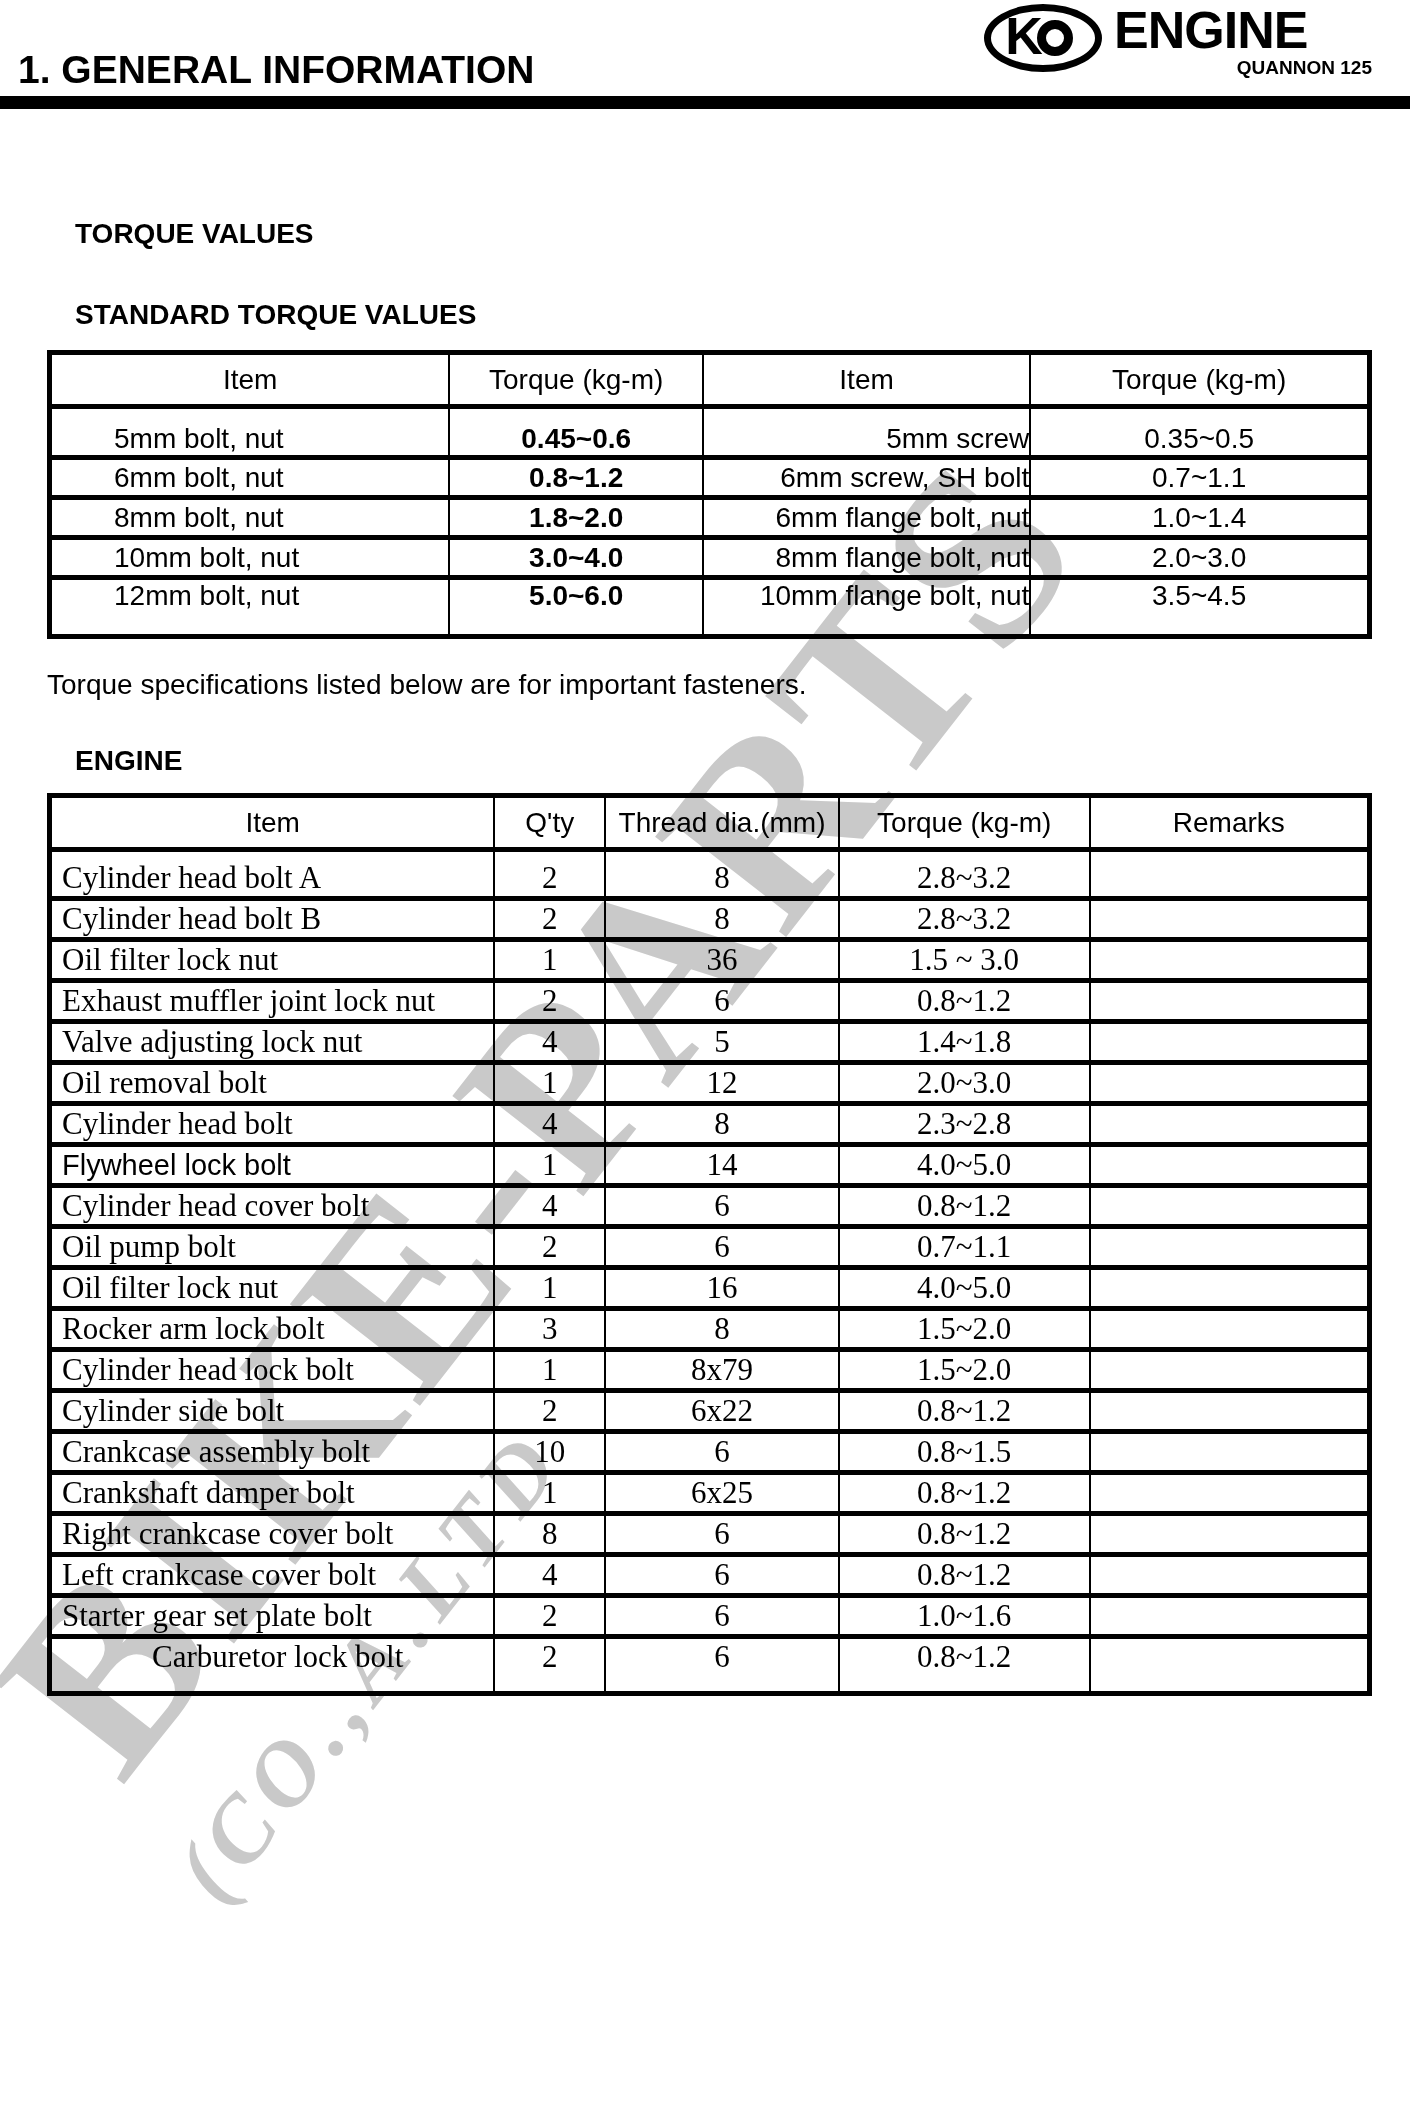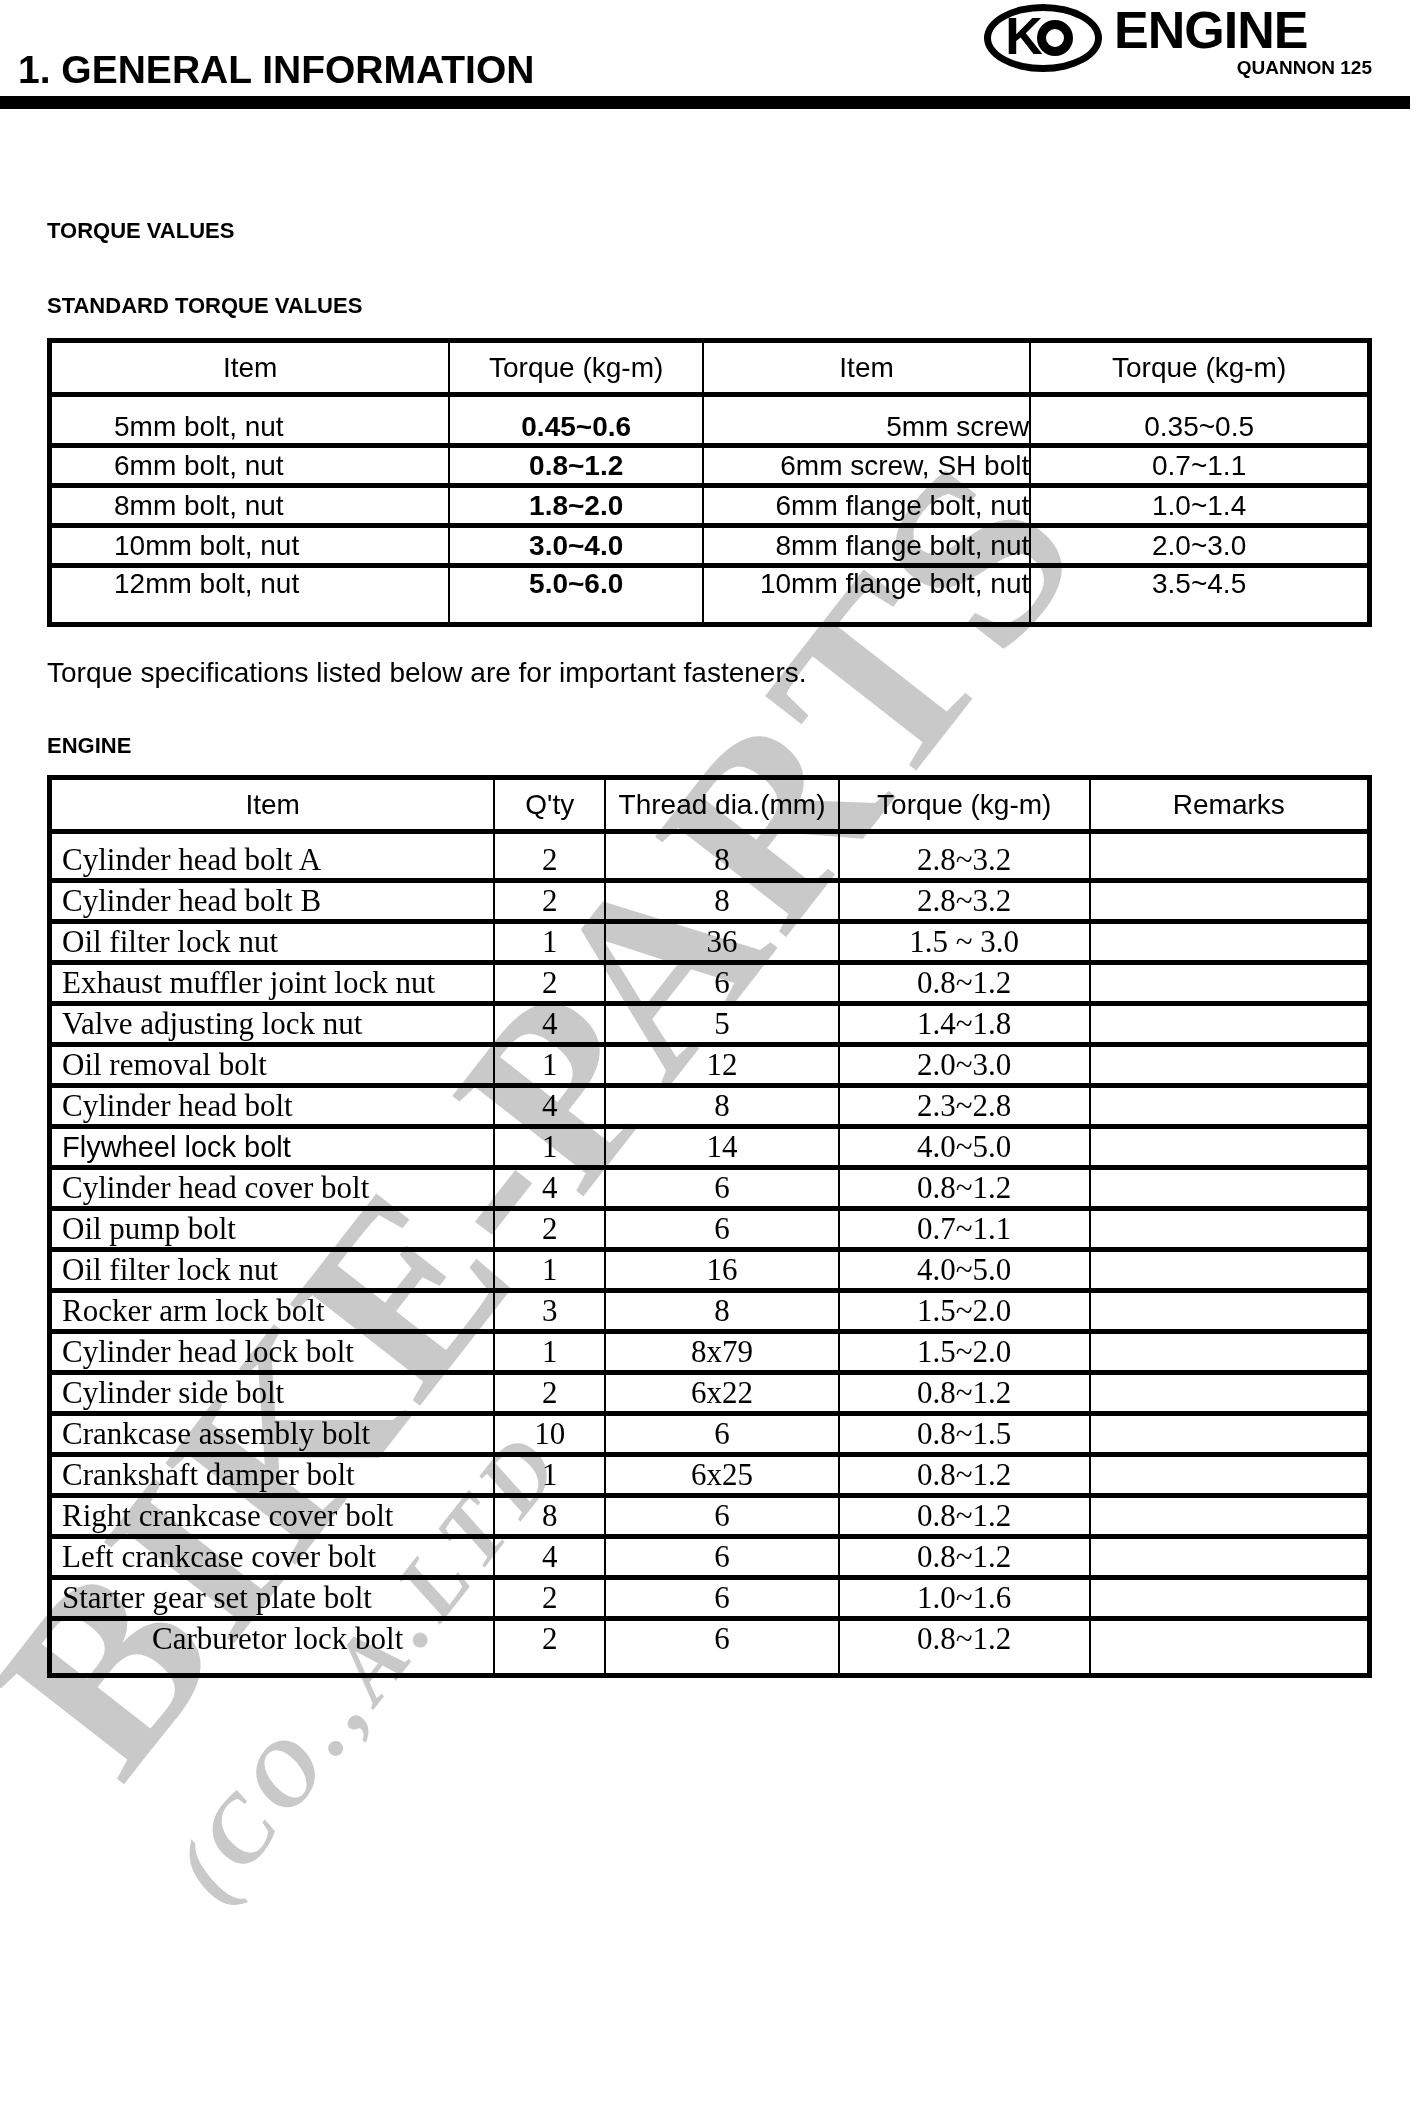--- a/index.html
+++ b/index.html
@@ -48,21 +48,21 @@
   .brand-word {
     position:absolute; left:130px; top:0px;
     font-size:52px; font-weight:900; letter-spacing:-1px;
   }
   .model-name {
     position:absolute; right:32px; top:57px;
     font-size:19px; font-weight:bold;
   }
   
   .content { position:absolute; left:47px; top:110px; width:1325px; z-index:1; }
-  .section-heading { font-size:22px; font-weight:bold; }
+  .section-heading { font-size:28px; font-weight:bold;margin-left:28px; }
   #h-torque   { margin-top:108px; }
   #h-standard { margin-top:49px; }
   .note-text  { margin-top:30px; font-size:28px; }
   #h-engine   { margin-top:44px; }
 
   table.data-table {
     border-collapse:collapse; width:100%; background:transparent;
     margin-top:19px; table-layout:fixed;
   }
   table.data-table, table.data-table tr { border:5px solid #000; }

